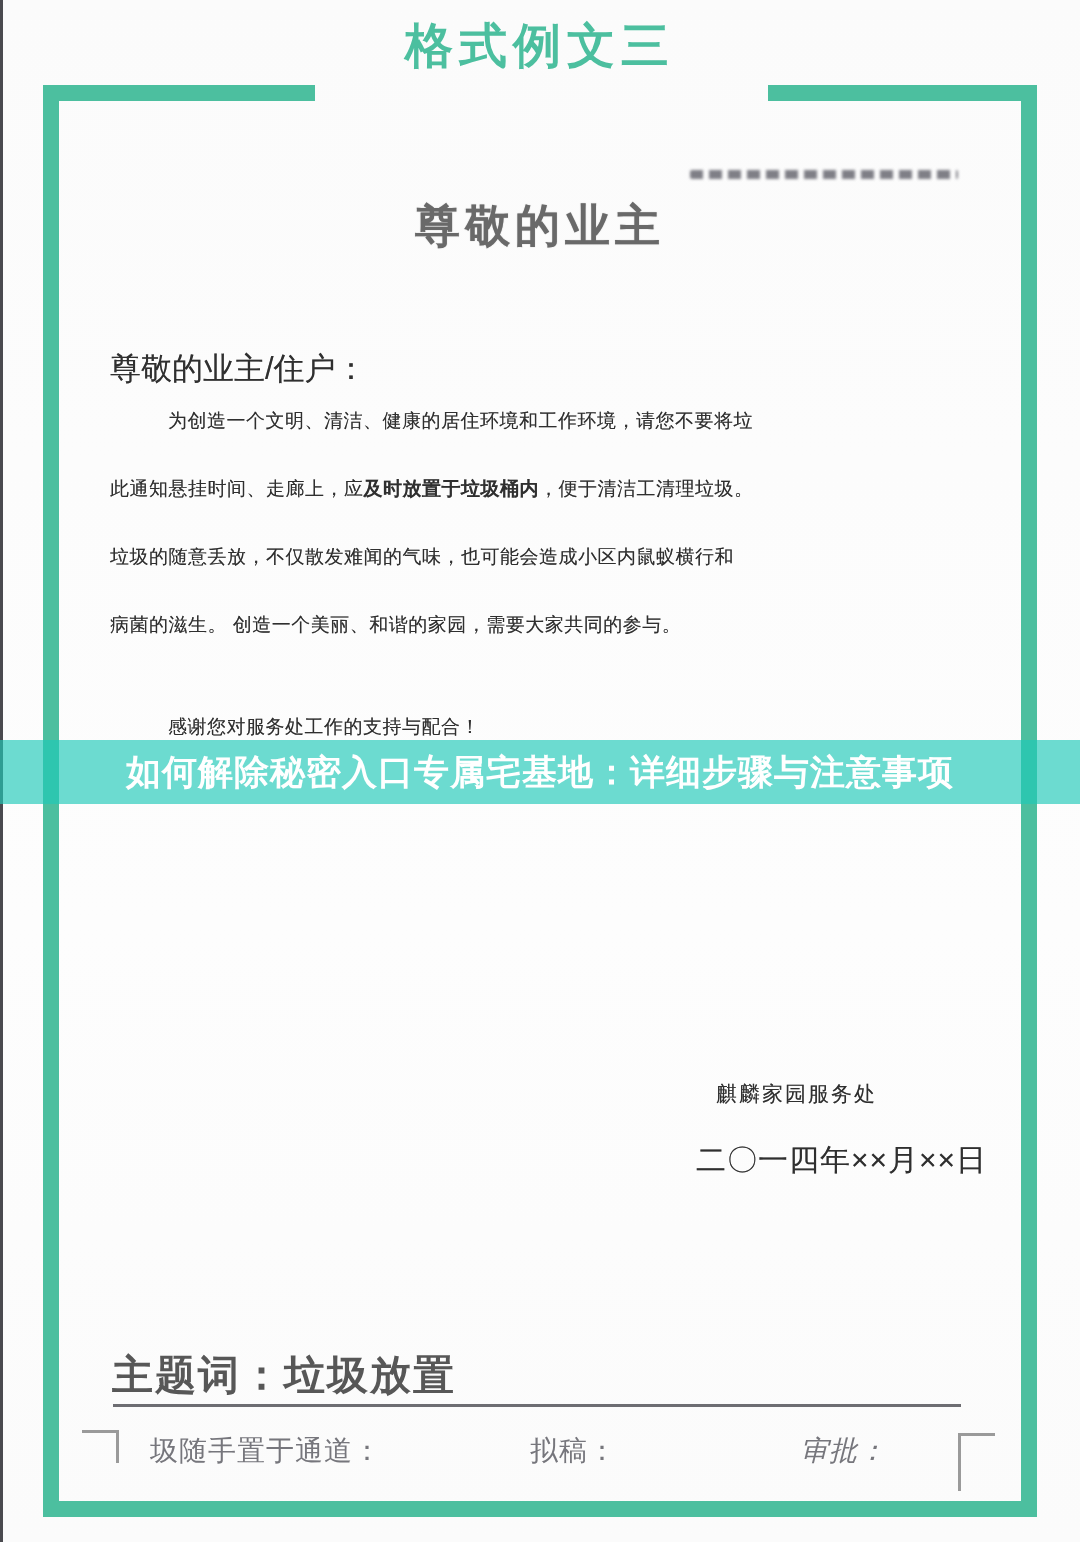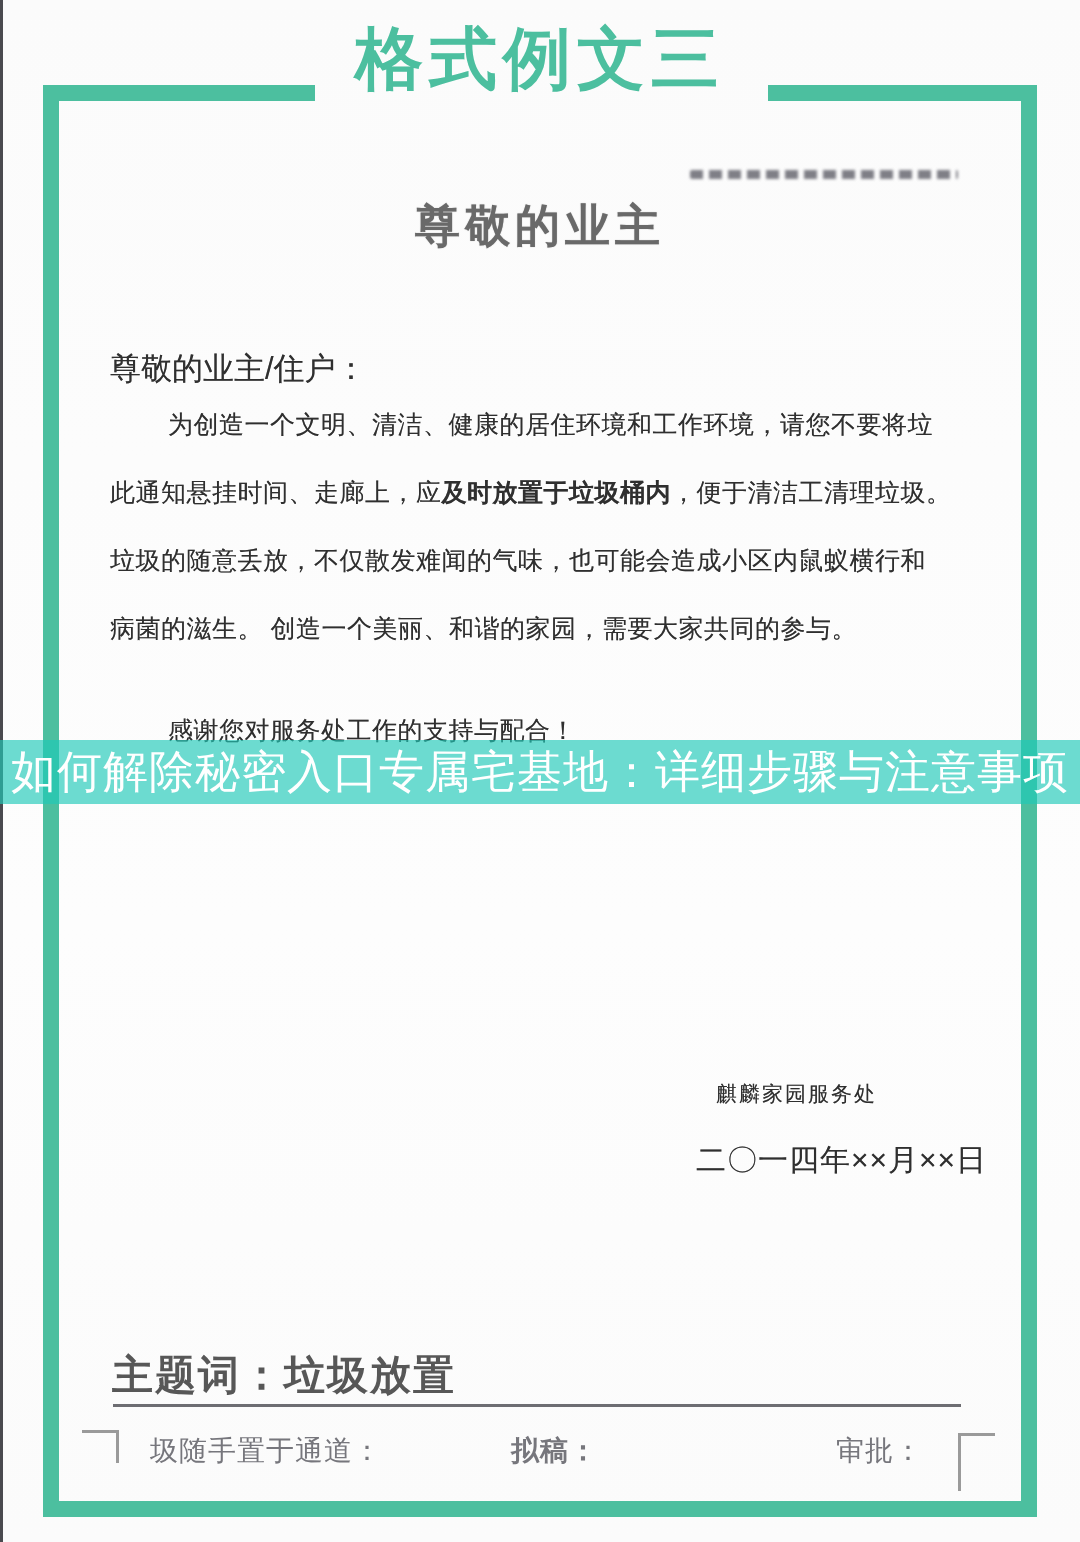--- a/index.html
+++ b/index.html
@@ -16,62 +16,62 @@
 
   .frame{position:absolute;background:#4cbf9f;}
   .frame-left{left:43px;top:85px;width:16px;height:1432px;}
   .frame-right{left:1021px;top:85px;width:16px;height:1432px;}
   .frame-bottom{left:43px;top:1501px;width:994px;height:16px;}
   .frame-top-left{left:43px;top:85px;width:272px;height:16px;}
   .frame-top-right{left:768px;top:85px;width:269px;height:16px;}
 
   .page-title{
     position:absolute;left:0;top:14px;width:1080px;text-align:center;
-    font-size:68px;font-weight:900;color:#4cbf9f;letter-spacing:6px;
+    font-size:48px;font-weight:900;color:#4cbf9f;letter-spacing:6px;
   }
 
   .blur-line{
     position:absolute;left:690px;top:170px;width:268px;height:9px;
     background:repeating-linear-gradient(90deg,#565660 0 13px,rgba(0,0,0,0) 13px 19px);
     filter:blur(1.5px);opacity:.75;border-radius:2px;
   }
 
   .doc-heading{
     position:absolute;left:0;top:196px;width:1080px;text-align:center;
     font-size:45px;font-weight:700;color:#696969;letter-spacing:5px;
     text-shadow:0 0 1px rgba(90,90,90,.5);
   }
 
   .doc-text{color:#2f2f2f;text-shadow:0 0 .5px rgba(0,0,0,.4);}
   .salutation{position:absolute;left:110px;top:336px;font-size:31px;margin-top:12px;}
-  .body-line{position:absolute;left:110px;width:870px;font-size:25px;letter-spacing:.5px;white-space:nowrap;}
+  .body-line{position:absolute;left:110px;width:870px;font-size:19px;letter-spacing:.5px;white-space:nowrap;}
   .l1{top:408px;text-indent:58px;}
   .l2{top:476px;}
   .l3{top:544px;}
   .l4{top:612px;}
   .thanks{top:714px;text-indent:58px;}
   .bold-seg{font-weight:800;}
 
   .banner{
     position:absolute;left:0;top:740px;width:1080px;height:64px;
     background:rgba(30,202,184,0.65);
     display:flex;align-items:center;justify-content:center;z-index:6;
   }
-  .banner-text{font-size:45px;font-weight:400;color:#ffffff;letter-spacing:1px;white-space:nowrap;}
+  .banner-text{font-size:35px;font-weight:700;color:#ffffff;letter-spacing:1px;white-space:nowrap;}
 
   .signature{position:absolute;left:716px;top:1080px;font-size:21px;letter-spacing:2px;}
   .doc-date{position:absolute;left:664px;top:1140px;font-size:30px;letter-spacing:1px;margin-left:32px;}
 
   .subject{position:absolute;left:112px;top:1348px;font-size:41px;font-weight:700;color:#575757;letter-spacing:2px;}
 
   .footer-rule{position:absolute;left:113px;top:1404px;width:848px;height:3px;background:#6d6d72;}
   .footer-label{position:absolute;top:1432px;font-size:28px;color:#76767c;letter-spacing:1px;}
   .f-hang{left:150px;}
-  .f-draft{left:511px;font-weight:bold;}
-  .f-approve{left:836px;}
+  .f-draft{left:530px;}
+  .f-approve{left:800px;font-style:italic;}
 
   .crop-mark{position:absolute;}
   .crop-left{left:82px;top:1430px;width:34px;height:30px;border-top:3px solid #9a9a9a;border-right:3px solid #9a9a9a;}
   .crop-right{left:958px;top:1433px;width:34px;height:55px;border-top:3px solid #9a9a9a;border-left:3px solid #9a9a9a;}
 </style>
 </head>
 <body>
 
 <div class="canvas">
 

